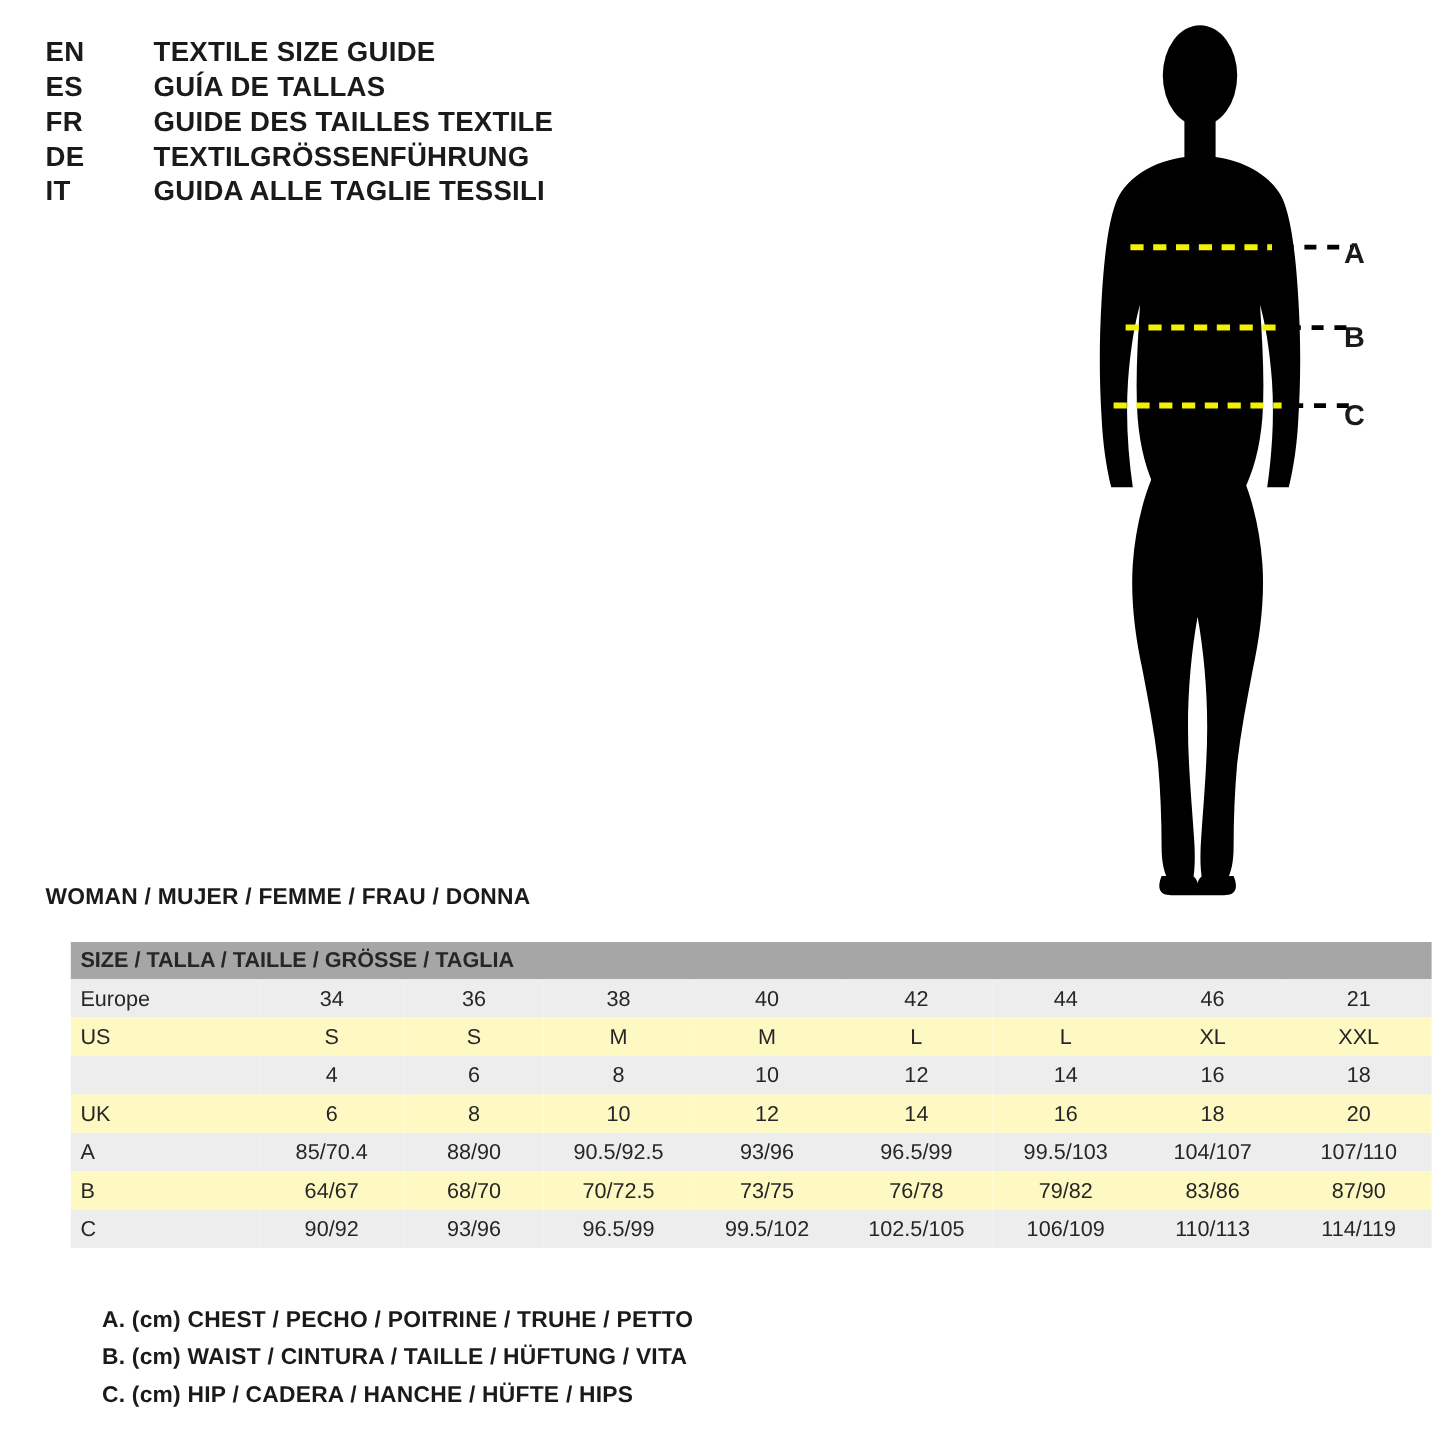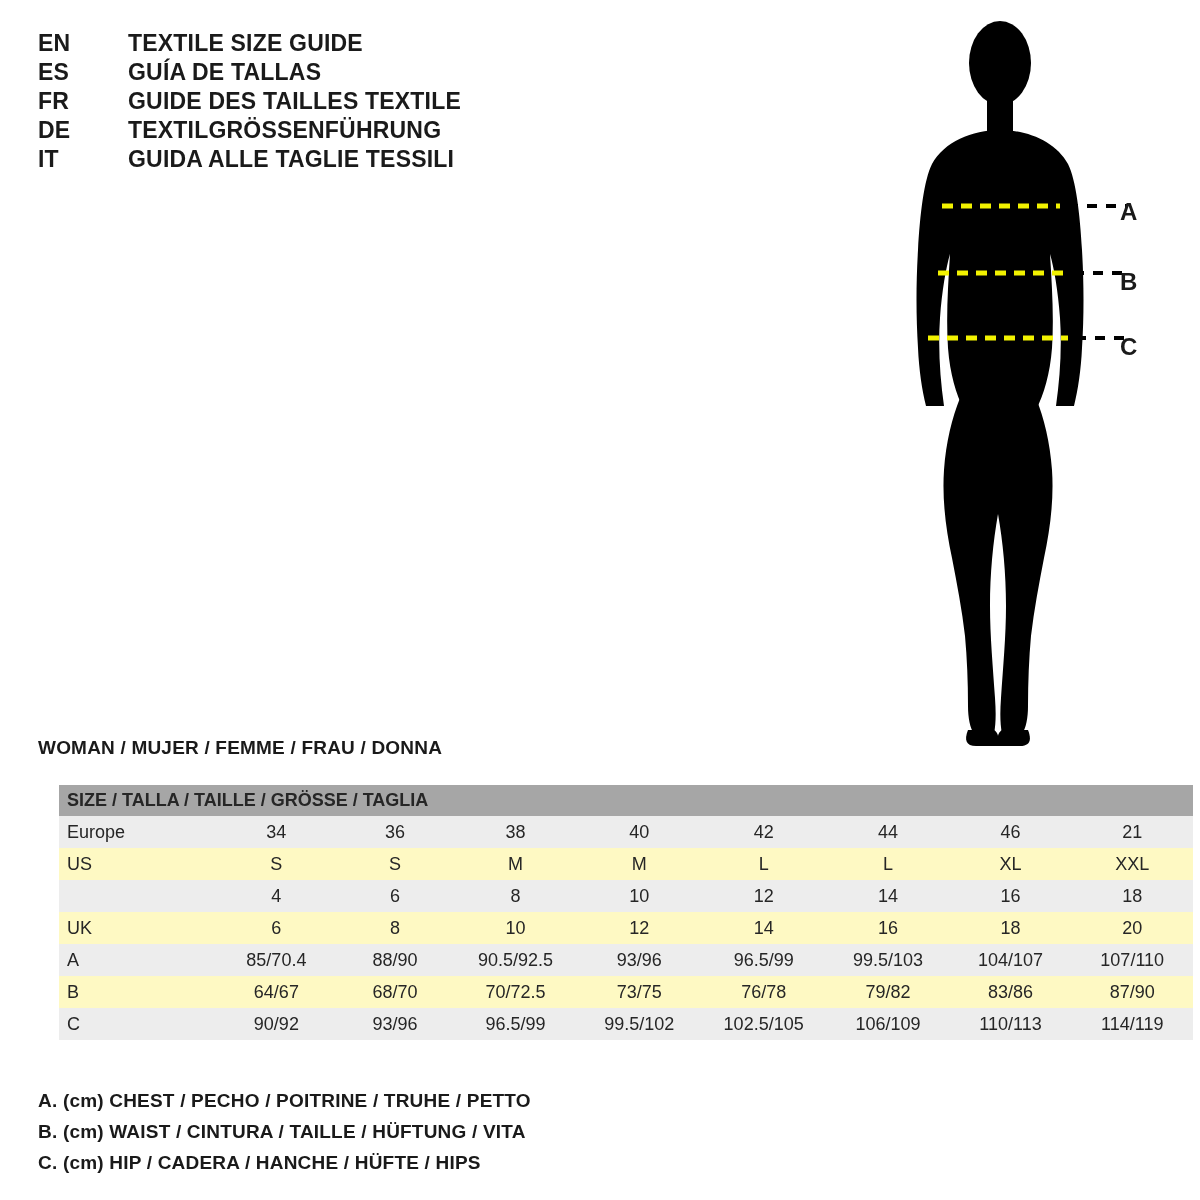--- a/index.html
+++ b/index.html
@@ -118,20 +118,21 @@
     position: absolute;
     left: 38px;
     top: 1090px;
     font-size: 19px;
     font-weight: bold;
   }
   .footnote {
     height: 31px;
     letter-spacing: 0.2px;
     white-space: nowrap;
+    margin-left: 47px;
   }
 </style>
 </head>
 <body>
 
 <div class="page">
 
   <div class="titles">
     <div class="title-row">
       <span class="title-lang">EN</span>

